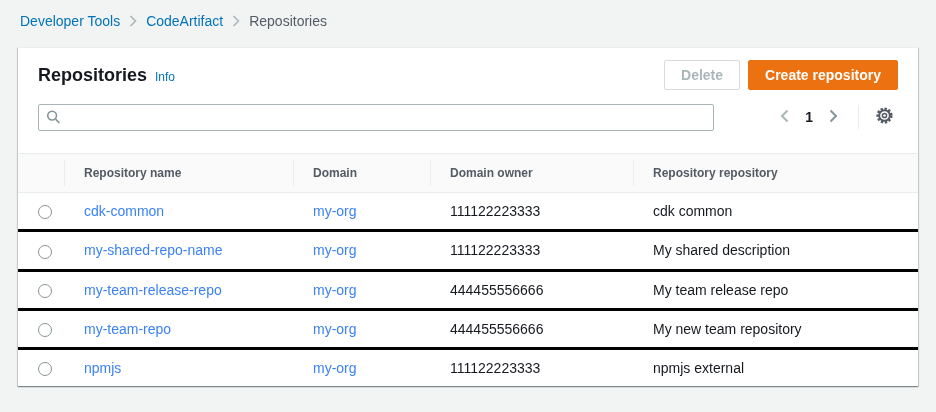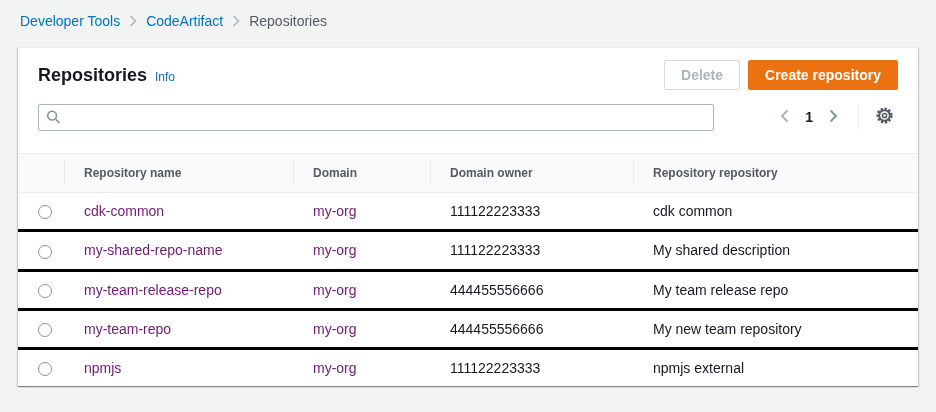--- a/index.html
+++ b/index.html
@@ -141,21 +141,21 @@
   td.sel, th.sel { padding: 10px 0 10px 20px; }
   .radio {
     display: inline-block;
     width: 14px; height: 14px;
     border: 1px solid #879596;
     border-radius: 50%;
     background: #fff;
     vertical-align: middle;
     cursor: pointer;
   }
-  td a { color: #701a75; text-decoration: none; cursor: pointer; }
+  td a { color: #3b82f6; text-decoration: none; cursor: pointer; }
 </style>
 </head>
 <body>
 
 <nav class="breadcrumb">
   <a>Developer Tools</a>
   <span class="crumb-sep">
     <svg width="8" height="12" viewBox="0 0 8 12">
         <path d="M1.5 1l5 5-5 5" fill="none" stroke="currentColor" stroke-width="1.6"></path>
       </svg>

